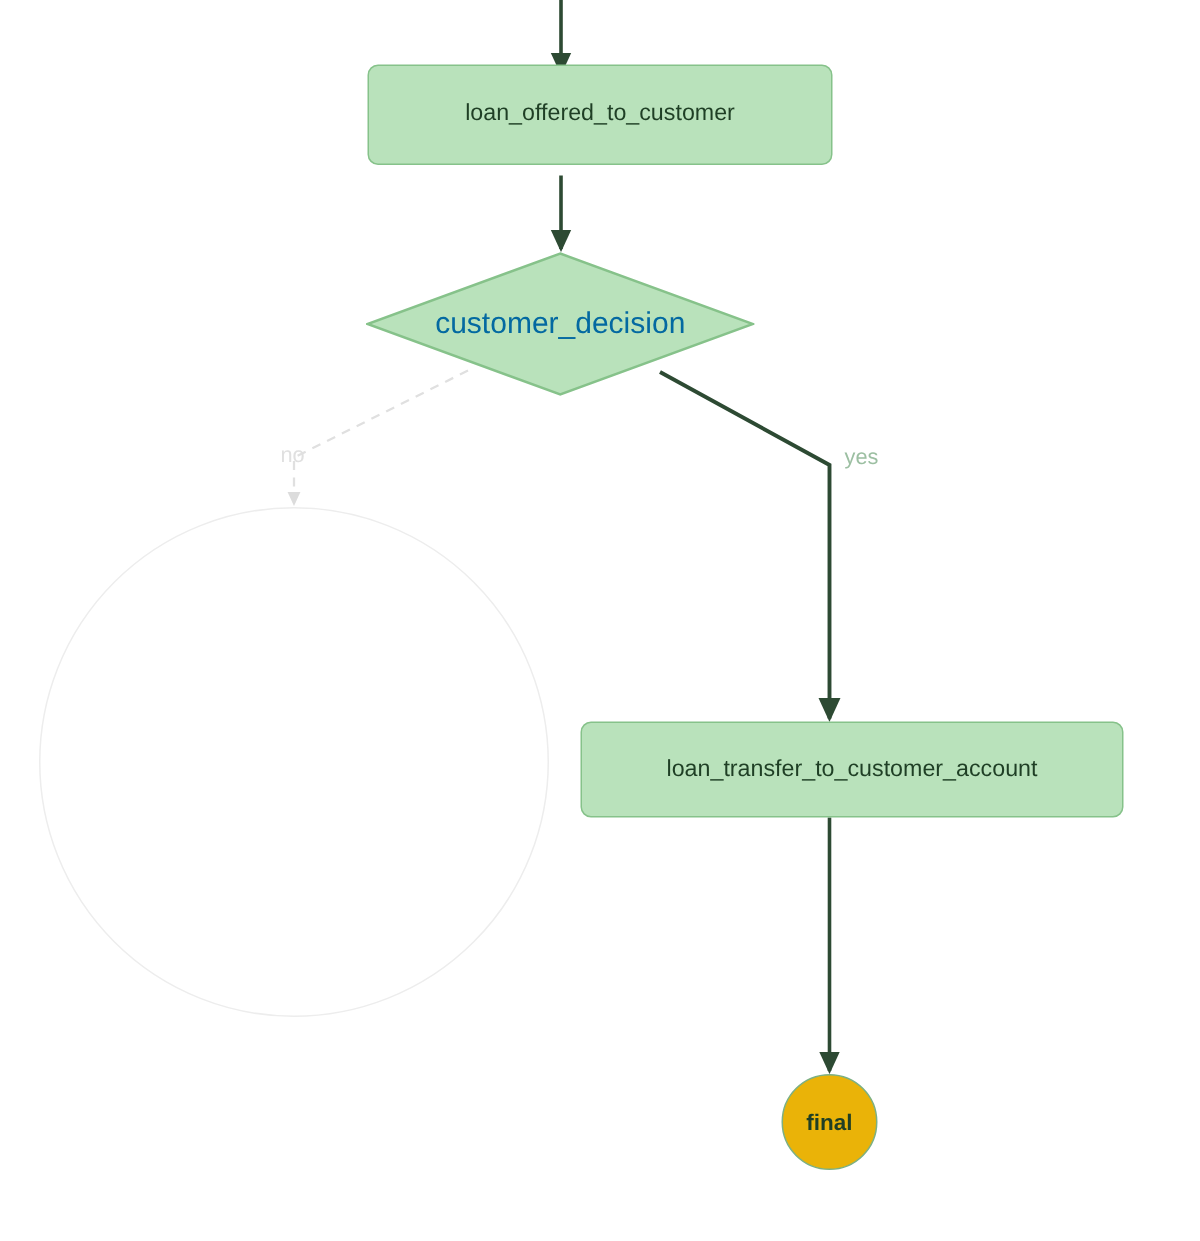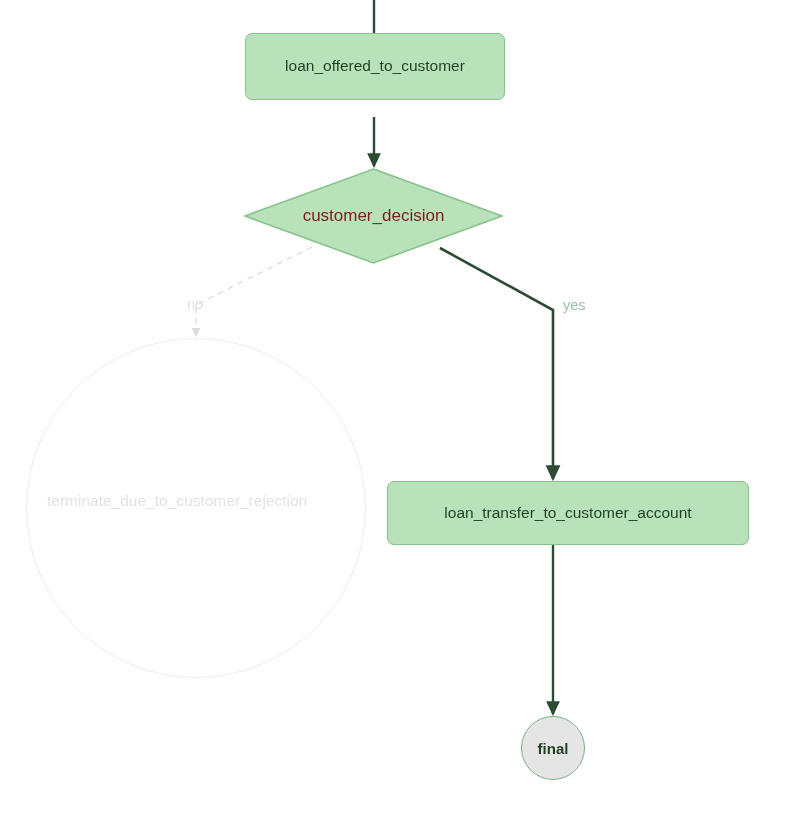--- a/index.html
+++ b/index.html
@@ -39,22 +39,22 @@
     align-items: center;
     justify-content: center;
     color: #1f3f25;
     font-size: 15.5px;
     line-height: 1.34;
     white-space: nowrap;
   }
 
   #node-loan-offered {
     left: 245px;
-    top: 33px;
-    width: 260px;
+    top: 43px;
+    width: 310px;
     height: 67px;
   }
   #node-loan-transfer {
     left: 387px;
     top: 481px;
     width: 362px;
     height: 64px;
   }
 
   
@@ -70,22 +70,22 @@
     inset: 0;
     width: 100%;
     height: 100%;
   }
   #node-customer-decision .diamond-label {
     position: absolute;
     inset: 0;
     display: flex;
     align-items: center;
     justify-content: center;
-    color: #7f1d1d;
-    font-size: 17px;
+    color: #0369a1;
+    font-size: 20px;
     white-space: nowrap;
   }
 
   
   #node-terminate {
     position: absolute;
     left: 26px;
     top: 338px;
     width: 340px;
     height: 340px;
@@ -105,21 +105,21 @@
   }
 
   
   #node-final {
     position: absolute;
     left: 521px;
     top: 716px;
     width: 64px;
     height: 64px;
     box-sizing: border-box;
-    background: #e5e5e5;
+    background: #eab308;
     border: 1.6px solid #7cb083;
     border-radius: 50%;
     display: flex;
     align-items: center;
     justify-content: center;
     color: #1f3f25;
     font-size: 15px;
     font-weight: bold;
   }
 
@@ -176,21 +176,20 @@
 
   <div id="node-customer-decision">
     <svg class="diamond-shape" viewBox="0 0 259 96" preserveAspectRatio="none" xmlns="http://www.w3.org/2000/svg">
       <polygon points="129.5,1 258,48 129.5,95 1,48" fill="#b9e2bb" stroke="#86c28a" stroke-width="1.6"></polygon>
     </svg>
     <div class="diamond-label">customer_decision</div>
   </div>
 
   <div id="node-terminate">
     <div class="terminate-label">
-      <div>terminate_due_to_customer_rejection</div>
     </div>
   </div>
 
   <div class="proc-node" id="node-loan-transfer">
     <div>loan_transfer_to_customer_account</div>
   </div>
 
   <div id="node-final">
     <span>final</span>
   </div>

